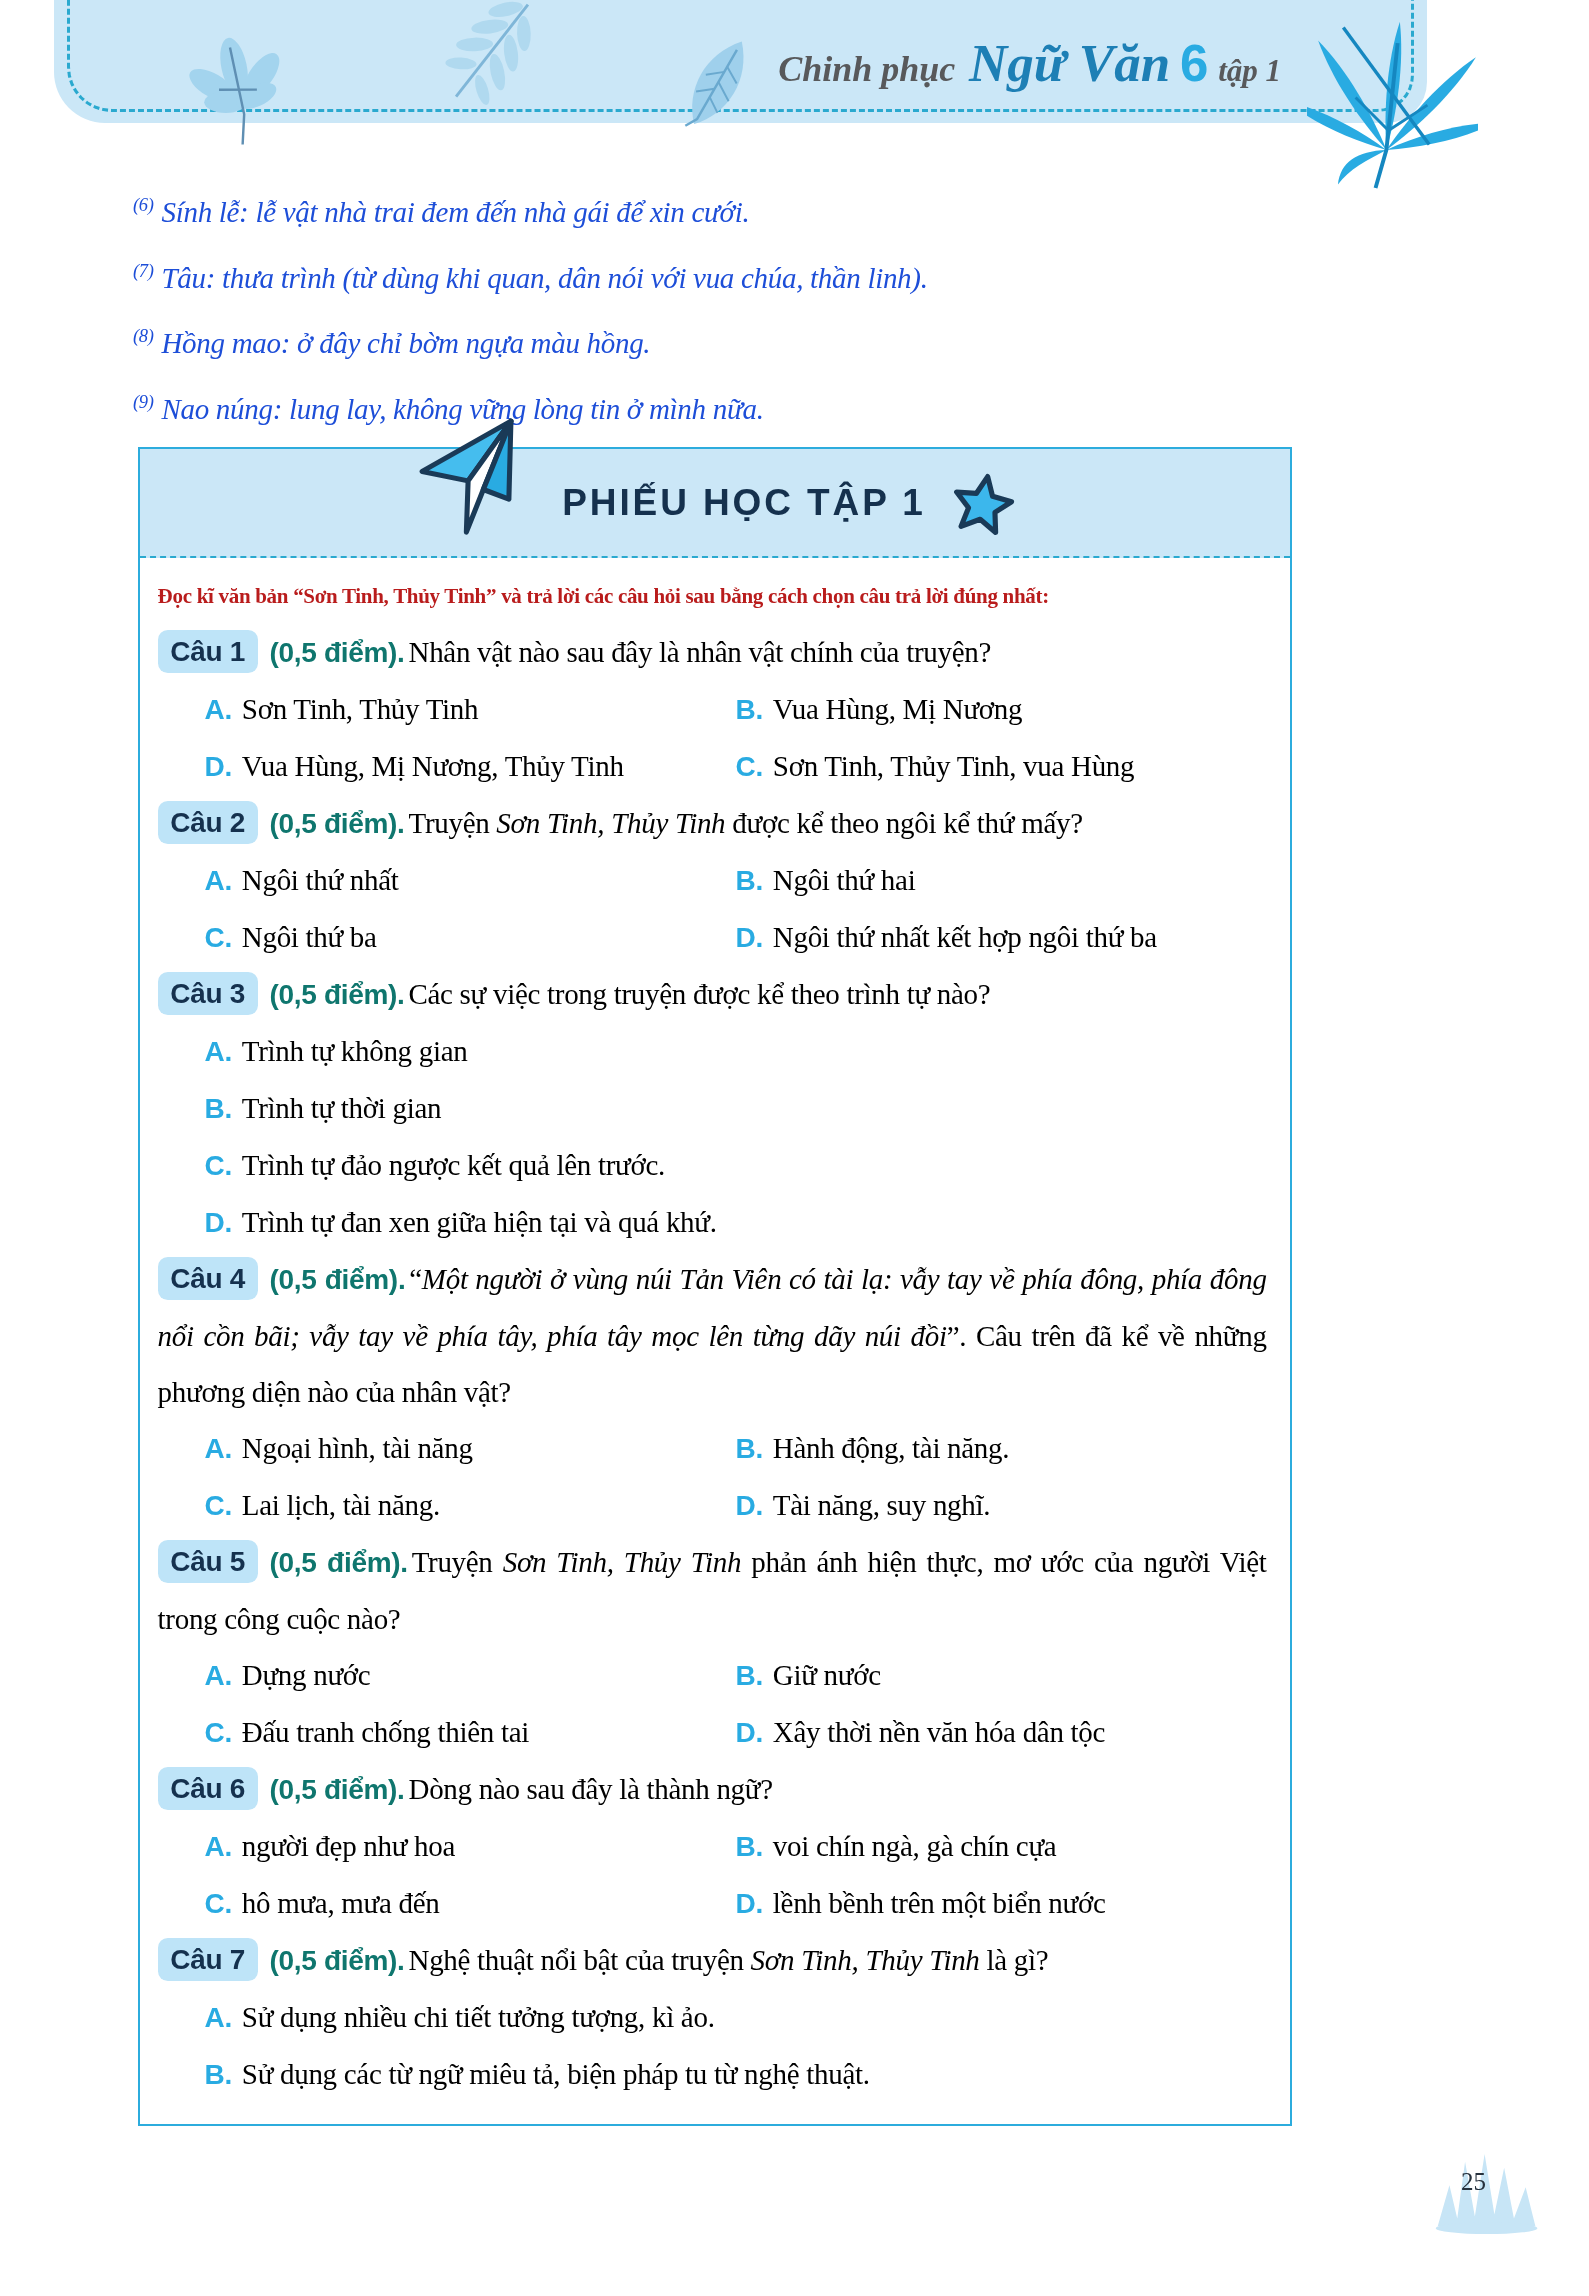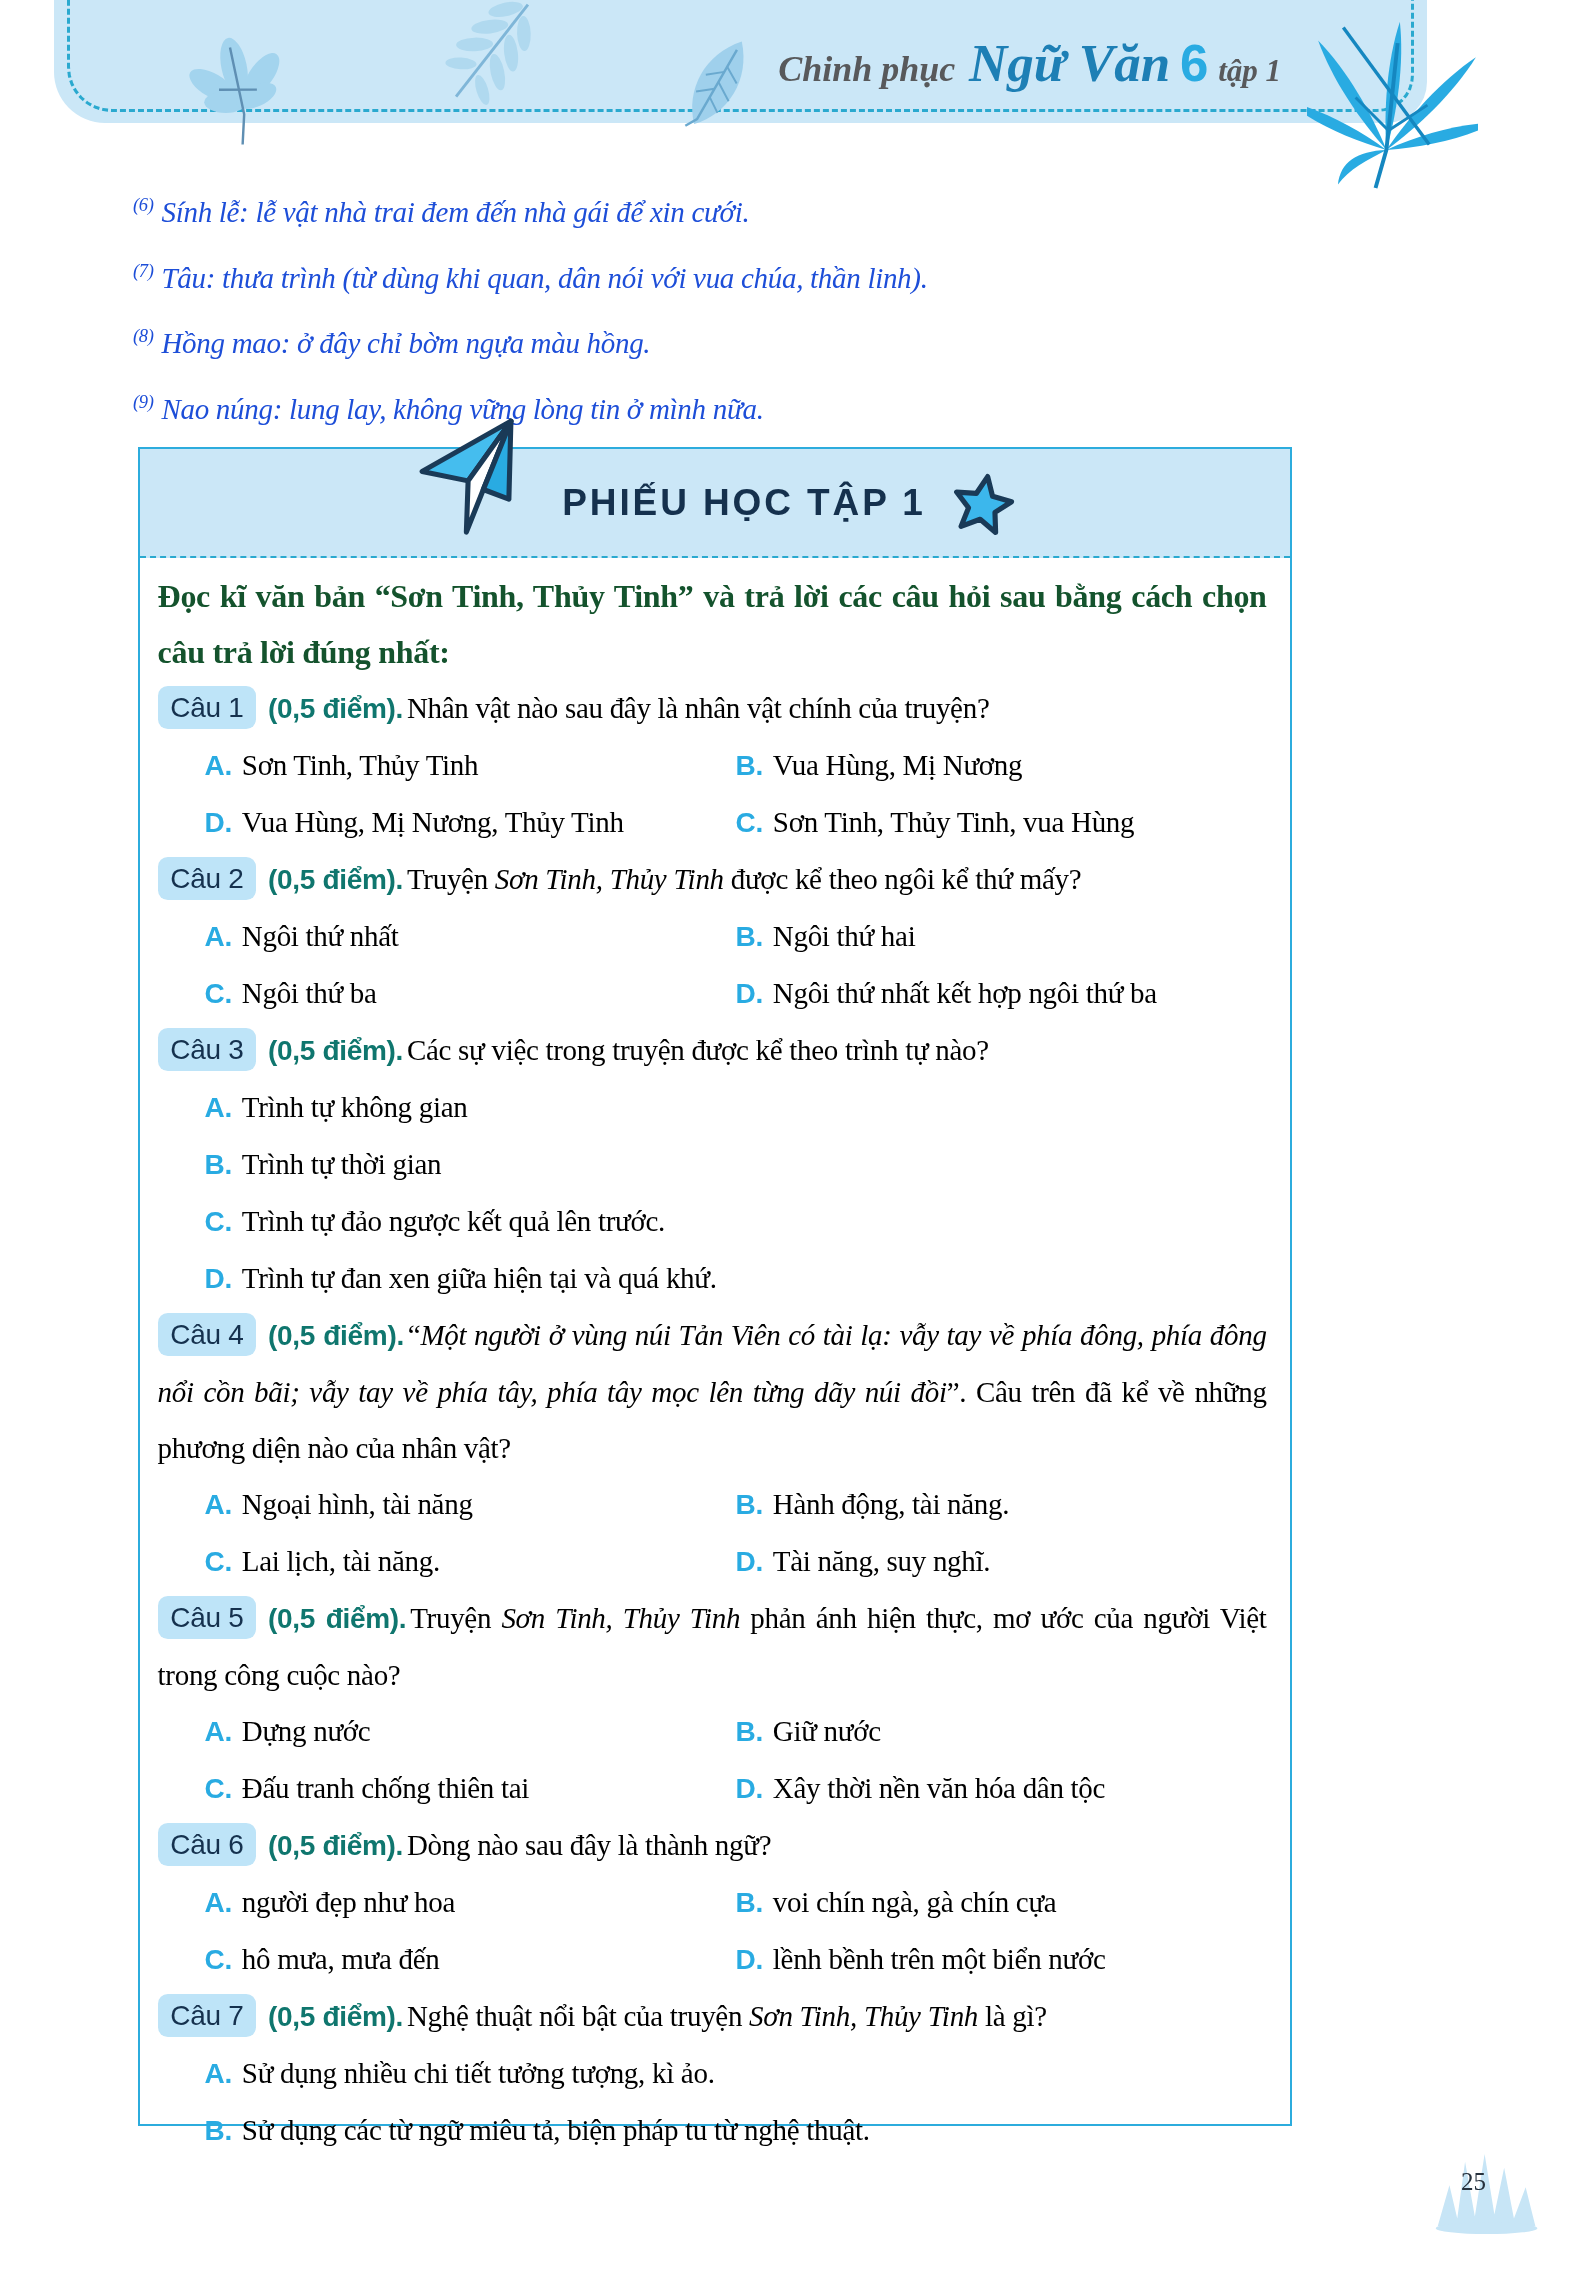--- a/index.html
+++ b/index.html
@@ -45,29 +45,29 @@
   .sheet-title {
     font-family:"Liberation Sans",sans-serif; font-weight:bold;
     font-size:37px; letter-spacing:2.9px; color:#15314e;
   }
   .plane-icon { position:relative; top:-25px; }
   .star-icon  { transform:rotate(10deg); }
 
   .sheet-body { padding:9.8px 23.4px 0 17.6px; }
 
   .intro {
-    margin:0; font-weight:bold; font-size:32px; line-height:56px;
-    text-align:justify; color:#14532d; letter-spacing:-0.3px;
+    margin:0; font-weight:bold; font-size:21px; line-height:56px;
+    text-align:justify; color:#b91c1c; letter-spacing:-0.3px;
   }
 
   .q { margin:0; }
   .q-head { margin:0; font-size:29px; line-height:56px; text-align:justify; color:#000; letter-spacing:-0.3px; }
   .chip {
     display:inline-block; background:#bee4f8; border-radius:9.8px;
-    font-family:"Liberation Sans",sans-serif; font-weight:normal; font-size:28px;
+    font-family:"Liberation Sans",sans-serif; font-weight:bold; font-size:28px;
     color:#15314e; line-height:43px; padding:0 12.7px; margin-right:11.7px; vertical-align:1px;
   }
   .pts {
     font-family:"Liberation Sans",sans-serif; font-weight:bold; font-size:28px;
     color:#0f766e; margin-right:3.9px;
   }
   .it { font-style:italic; }
 
   .opts { display:grid; grid-template-columns:1fr 1fr; padding-left:47px; margin:0; }
   .opts.one-col { grid-template-columns:1fr; }

